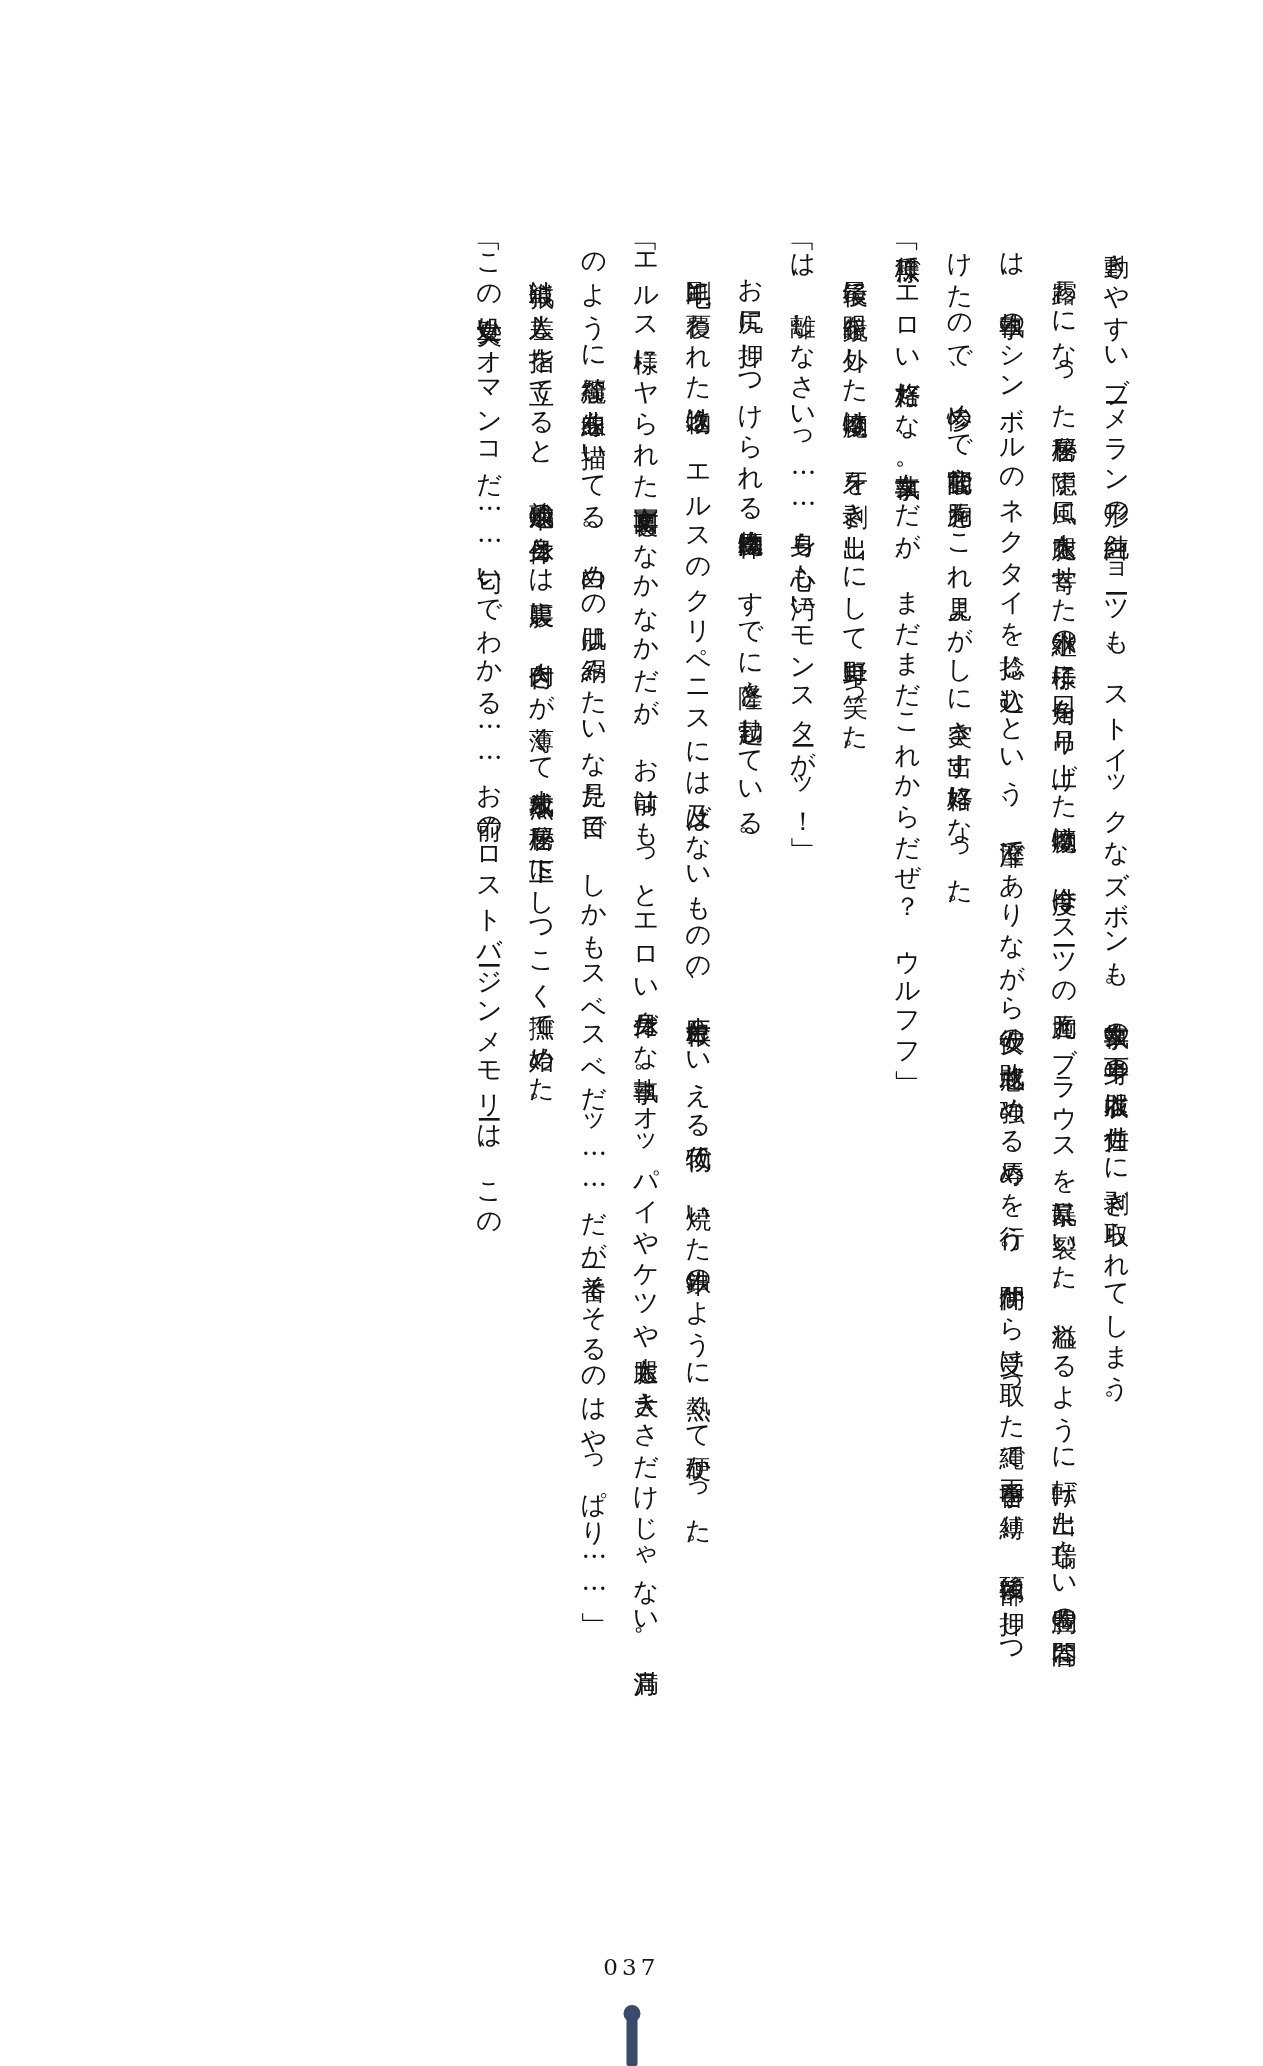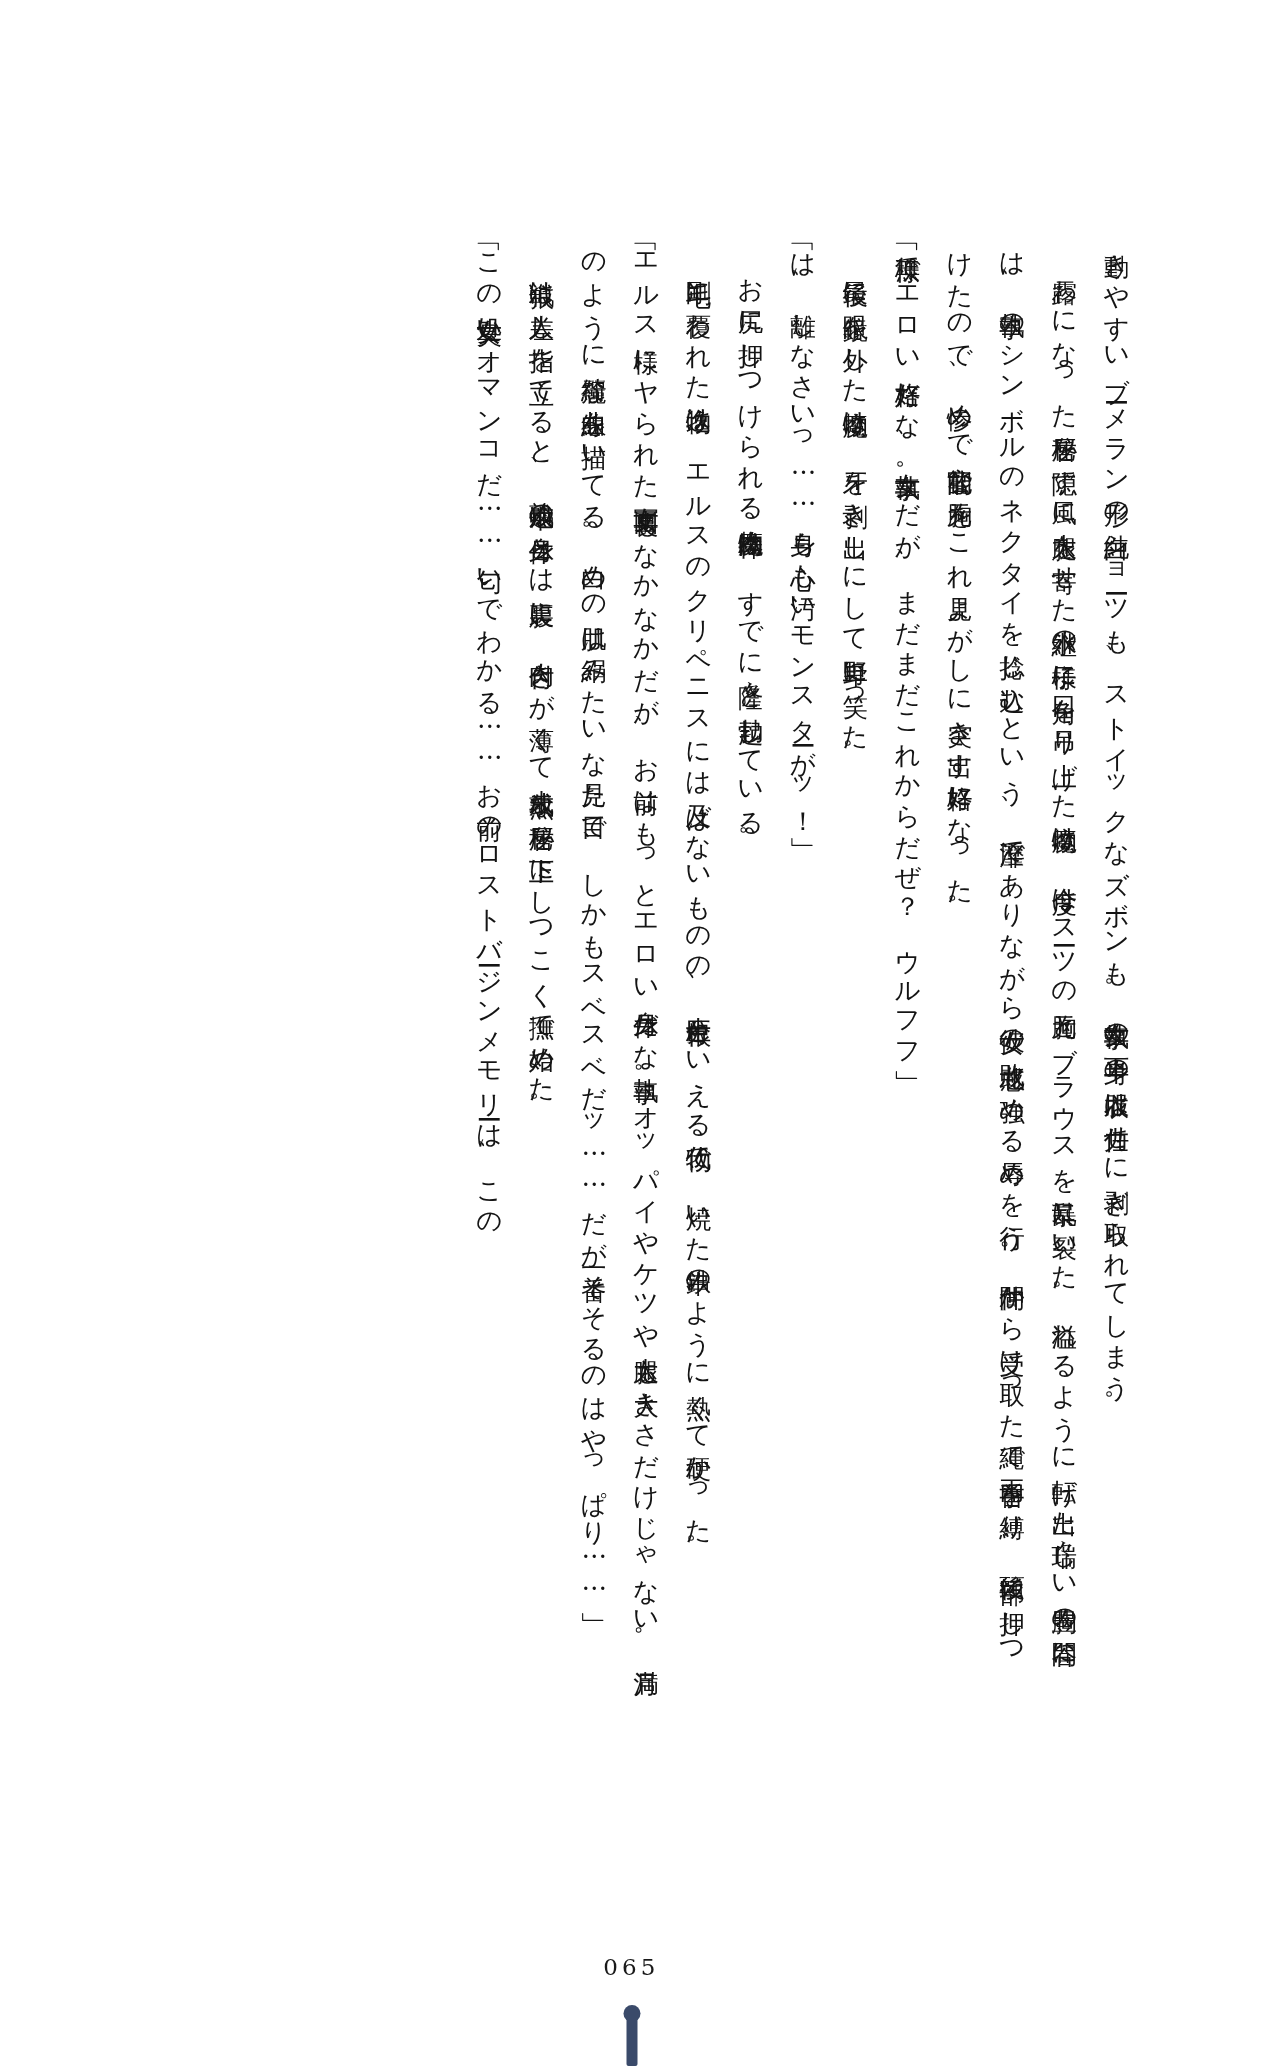--- a/index.html
+++ b/index.html
@@ -88,18 +88,18 @@
     <p class="noindent">「無様でエロい格好だな、女執事。だが、まだまだこれからだぜ？　ウルフフ」</p>
     <p>最後に眼鏡を外した魔物は、牙を剥き出しにして野卑に笑った。</p>
     <p class="noindent">「は、離しなさいっ……身も心も汚いモンスターがッ！」</p>
     <p>お尻に押しつけられる魔物肉棒は、すでに隆々と勃起している。</p>
     <p>剛毛に覆われた逸物は、エルスのクリペニスには及ばないものの、十分巨根といえる代物で、焼いた鉄串のように熱くて硬かった。</p>
     <p class="noindent">「エルス様にヤられた女軍団長もなかなかだが、お前はもっとエロい身体だな執事。オッパイやケツや太腿も大きさだけじゃない。満月のように綺麗な曲線を描いてる。白めの肌は絹みたいな見た目で、しかもスベスベだッ……だが一番そそるのはやっぱり……」</p>
     <p>戦狼は人差し指を立てると、熟成途中の身体とは裏腹に、肉付きが薄くて未成熟な秘唇を上下にしつこく撫で始めた。</p>
     <p class="noindent">「この処女臭いオマンコだ……匂いでわかる……お前のロストバージンメモリーは、この</p>
   </div>
 
-  <div class="folio">065</div>
+  <div class="folio">037</div>
 
   <div class="binding-dot"></div>
   <div class="binding-mark"></div>
 
 </div>
 
 </body></html>

